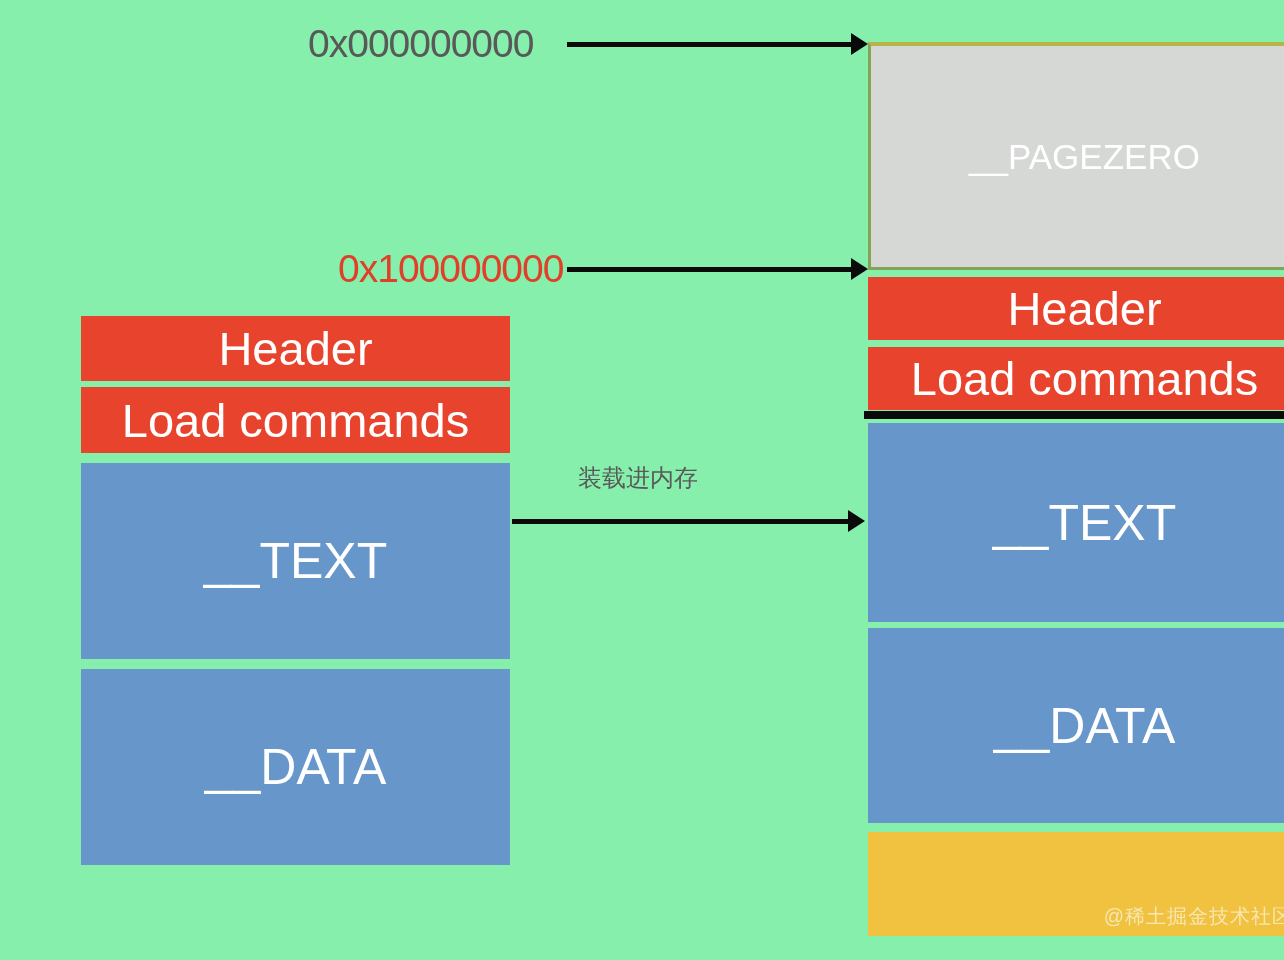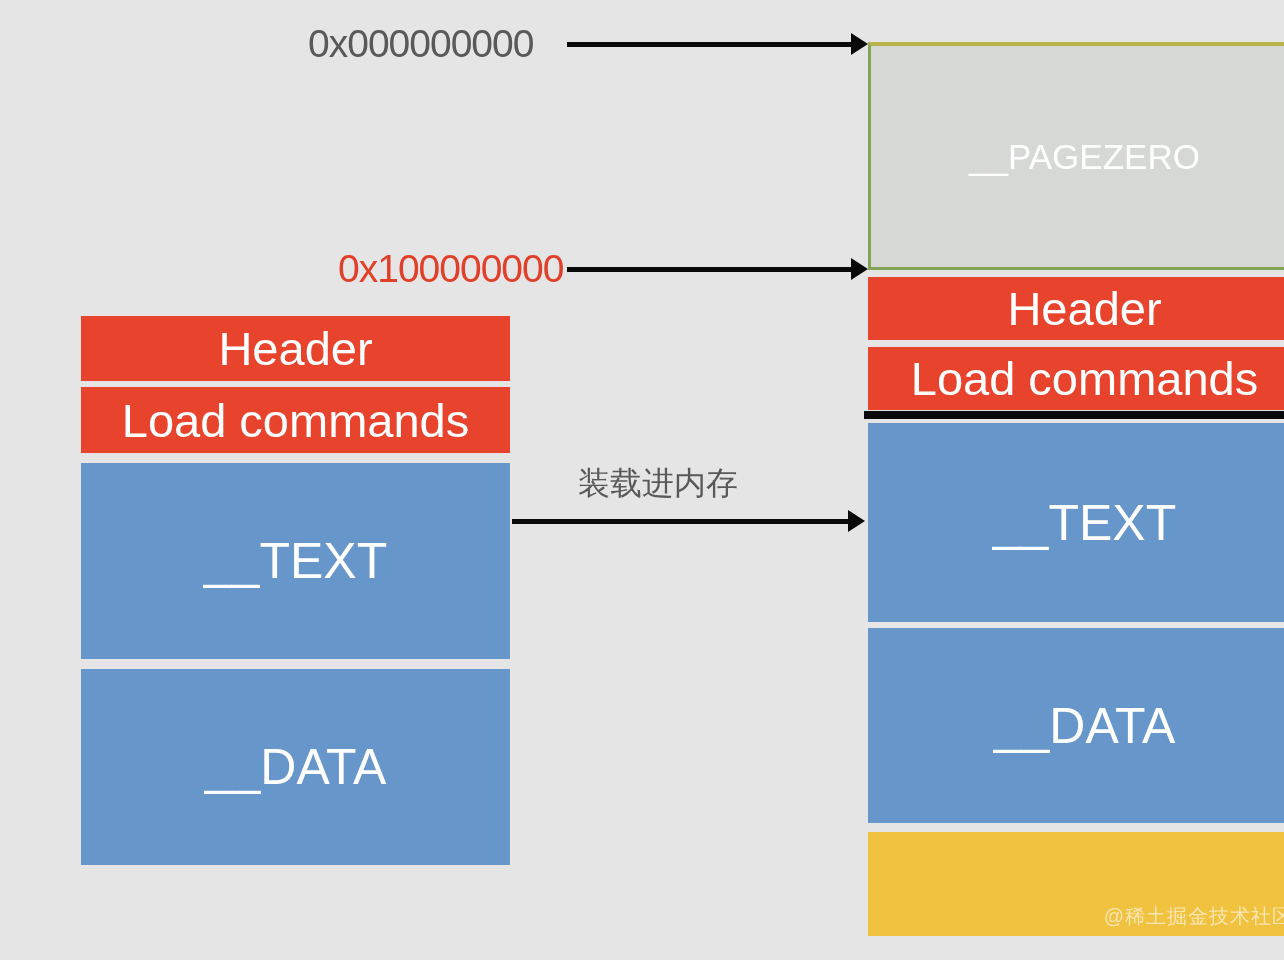--- a/index.html
+++ b/index.html
@@ -1,32 +1,32 @@
 <!DOCTYPE html>
 <html style="--c-red: #e8432c; --c-blue: #6797ca; --c-yellow: #f0c23f; --c-gray_fill: #d6d8d6; --c-border_top: #b9b44a; --c-border_side: #83a457; --c-label_gray: #595959; --c-label_red: #e0402a; --c-black: #0a0a0a; --c-white: #ffffff; --c-watermark: rgba(255,255,255,0.6);"><head>
 <meta charset="utf-8">
 <style>
   html,body{margin:0;padding:0;background:#ffffff;}
   .canvas{
-    position:relative;width:1284px;height:960px;background:#e5e5e5;overflow:hidden;
+    position:relative;width:1284px;height:960px;background:#86efac;overflow:hidden;
     font-family:"Liberation Sans", sans-serif;
   }
   
   .addr{position:absolute;font-size:39px;white-space:nowrap;letter-spacing:-1px;}
   .addr-top{left:308px;top:22px;color:var(--c-label_gray);}
   .addr-mid{left:310px;top:247px;color:var(--c-label_red);margin-left:28px;}
   
   .arrow{position:absolute;height:0;}
   .arrow .shaft{position:absolute;left:0;right:14px;top:-2px;height:5px;background:var(--c-black);}
   .arrow .head{position:absolute;right:0;top:-11px;width:0;height:0;
     border-left:17px solid var(--c-black);border-top:11px solid transparent;border-bottom:11px solid transparent;}
   .arrow-1{left:567px;top:44px;width:301px;}
   .arrow-2{left:567px;top:269px;width:301px;}
   .arrow-3{left:512px;top:521px;width:353px;}
-  .load-label{position:absolute;left:578px;top:462px;font-size:32px;color:var(--c-label_gray);white-space:nowrap;}
+  .load-label{position:absolute;left:578px;top:462px;font-size:24px;color:var(--c-label_gray);white-space:nowrap;}
   
   .block{position:absolute;display:flex;align-items:center;justify-content:center;
     color:var(--c-white);box-sizing:border-box;white-space:nowrap;}
   .red{background:var(--c-red);font-size:47px;}
   .blue{background:var(--c-blue);font-size:50px;}
   .gray{background:var(--c-gray_fill);font-size:35px;
     border:3px solid var(--c-border_side);border-top:4px solid var(--c-border_top);}
   .yellow{background:var(--c-yellow);}
   
   .l-col{left:81px;width:429px;}

